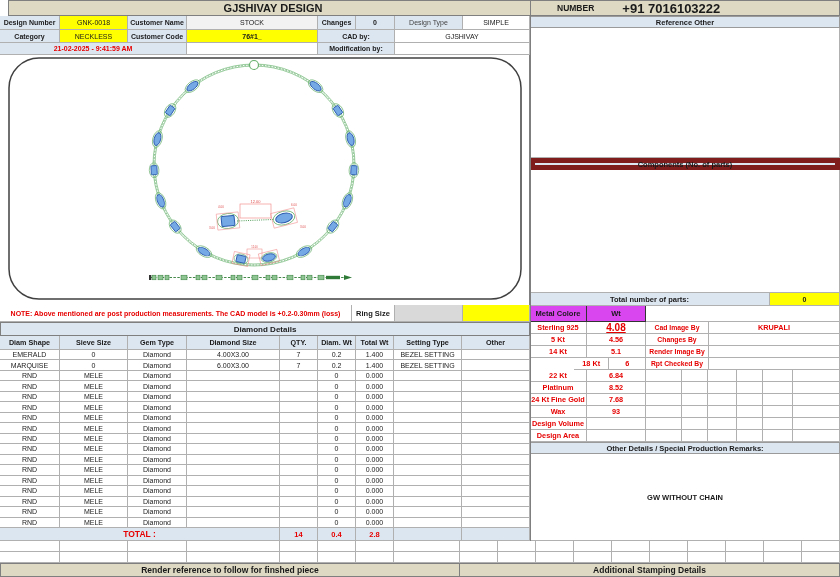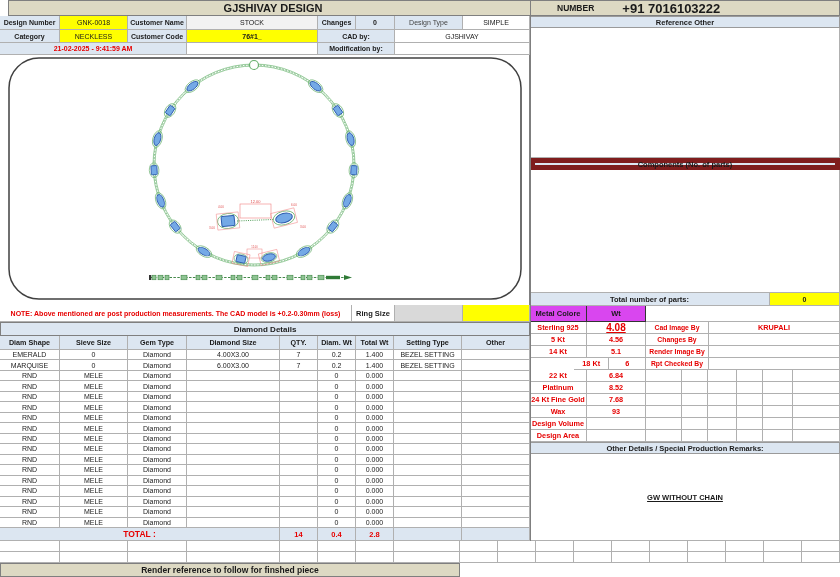--- a/index.html
+++ b/index.html
@@ -434,20 +434,21 @@
         <div class="cell ew"></div>
         <div class="cell ew"></div>
         <div class="cell ew"></div>
         <div class="cell ew"></div>
         <div class="cell ew"></div>
         <div class="cell ew"></div>
     </div>
   </div>
 
   <div class="abs tan bandtext" style="left:0;top:563px;width:460px;height:14px;font-size:8.5px;border:1px solid #7f7f7f;">Render reference to follow for finshed piece</div>
+  <div class="abs tan bandtext" style="left:460px;top:563px;width:380px;height:14px;font-size:8.5px;border:1px solid #7f7f7f;border-left:none;">Additional Stamping Details</div>
 
   <div class="abs tan" style="left:530px;top:0;width:310px;height:16px;display:flex;align-items:center;padding-left:26px;gap:28px;border:1px solid #7f7f7f;border-left:1px solid #7f7f7f;">
     <span class="b" style="font-size:8.5px;">NUMBER</span>
     <span class="b" style="font-size:13px;">+91 7016103222</span>
   </div>
 
   <div class="abs lblue bandtext" style="left:530px;top:16px;width:310px;height:12px;font-size:7.5px;border:1px solid #9a9a9a;">Reference Other</div>
   <div class="abs" style="left:530px;top:28px;width:310px;height:130px;background:#fff;border:1px solid #b0b0b0;border-top:none;"></div>
 
   <div class="abs lblue bandtext" style="left:530px;top:158px;width:310px;height:12px;font-size:7.5px;border:5px solid #7f1d1d;">Components (No. of parts)</div>
@@ -586,17 +587,17 @@
         <div class="cell g1"></div>
         <div class="cell g2"></div>
         <div class="cell g3"></div>
         <div class="cell g4"></div>
         <div class="cell g5"></div>
       </div>
   </div>
 
   <div class="abs lblue bandtext" style="left:530px;top:442px;width:310px;height:12px;font-size:7.5px;border:1px solid #9a9a9a;">Other Details / Special Production Remarks:</div>
   <div class="abs" style="left:530px;top:454px;width:310px;height:87px;background:#fff;border:1px solid #b0b0b0;border-top:none;display:flex;align-items:center;justify-content:center;">
-    <span style="font-size:7.5px;font-weight:600;text-decoration:underline;">GW WITHOUT CHAIN</span>
+    <span style="font-size:7.5px;font-weight:600;">GW WITHOUT CHAIN</span>
   </div>
 
   <div class="abs" style="left:530px;top:0;width:1px;height:541px;background:#7f7f7f;"></div>
 </div>
 
 </body></html>

